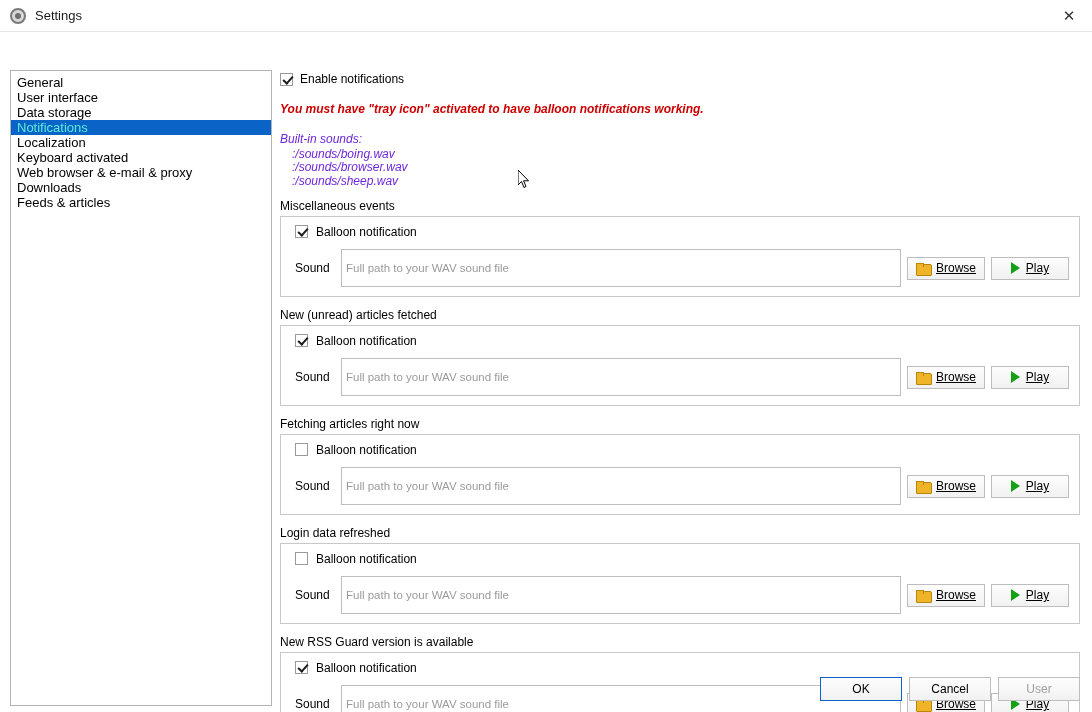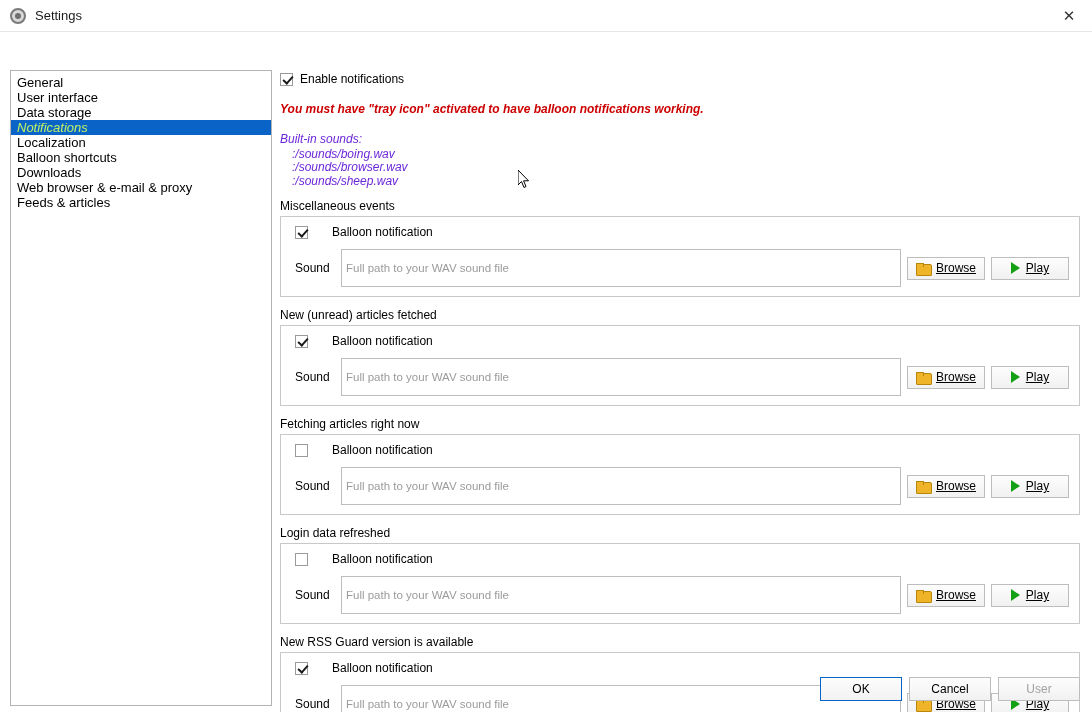--- a/index.html
+++ b/index.html
@@ -73,22 +73,21 @@
   .navlist .item {
     height: 15px;
     line-height: 15px;
     padding: 0 4px 0 6px;
     font-size: 13px;
     white-space: nowrap;
   }
   .navlist .item.first { margin-top: 4px; }
   .navlist .item.selected {
     background: #0a64c8;
-    color: #bef264;
-    font-style: italic;
+    color: #5eead4;
   }
 
   
   .pane {
     position: absolute;
     left: 280px; top: 38px;
     width: 800px;
     height: 605px;
   }
 
@@ -144,22 +143,22 @@
     font-size: 12px;
     padding-bottom: 3px;
     display: block;
   }
   .gbox {
     border: 1px solid #c8c8c8;
     padding: 8px 10px 9px 10px;
   }
   .gbox .cbrow {
     display: flex;
-    align-items: flex-end;
-    gap: 24px;
+    align-items: flex-start;
+    gap: 8px;
     margin-left: 4px;
   }
   .gbox .cbrow .cblabel { font-size: 12px; }
 
   .soundrow {
     display: flex;
     align-items: center;
     margin-top: 10px;
     gap: 6px;
   }
@@ -261,23 +260,23 @@
 </div>
 
 <div class="content">
 
   <div class="navlist">
     <div class="item first">General</div>
     <div class="item">User interface</div>
     <div class="item">Data storage</div>
     <div class="item selected">Notifications</div>
     <div class="item">Localization</div>
-    <div class="item">Balloon shortcuts</div>
+    <div class="item">Keyboard activated</div>
+    <div class="item">Web browser &amp; e-mail &amp; proxy</div>
     <div class="item">Downloads</div>
-    <div class="item">Web browser &amp; e-mail &amp; proxy</div>
     <div class="item">Feeds &amp; articles</div>
   </div>
 
   <div class="pane">
 
     <div class="row-enable">
       <span class="cb checked"></span>
       <span>Enable notifications</span>
     </div>
 

